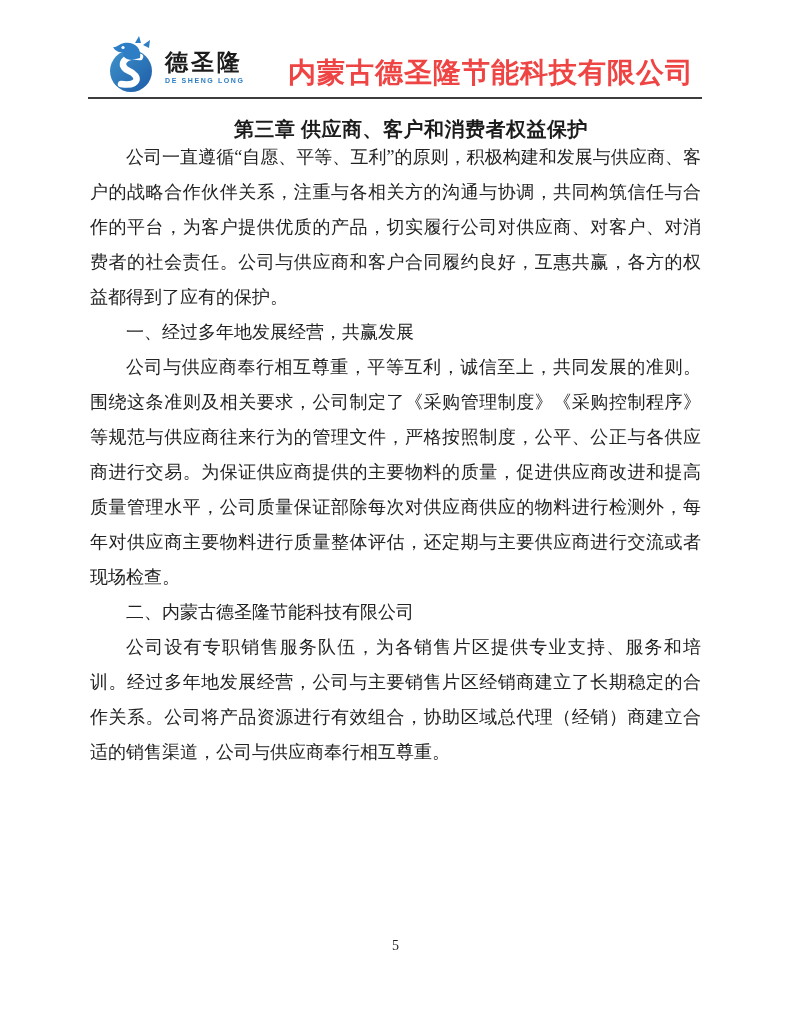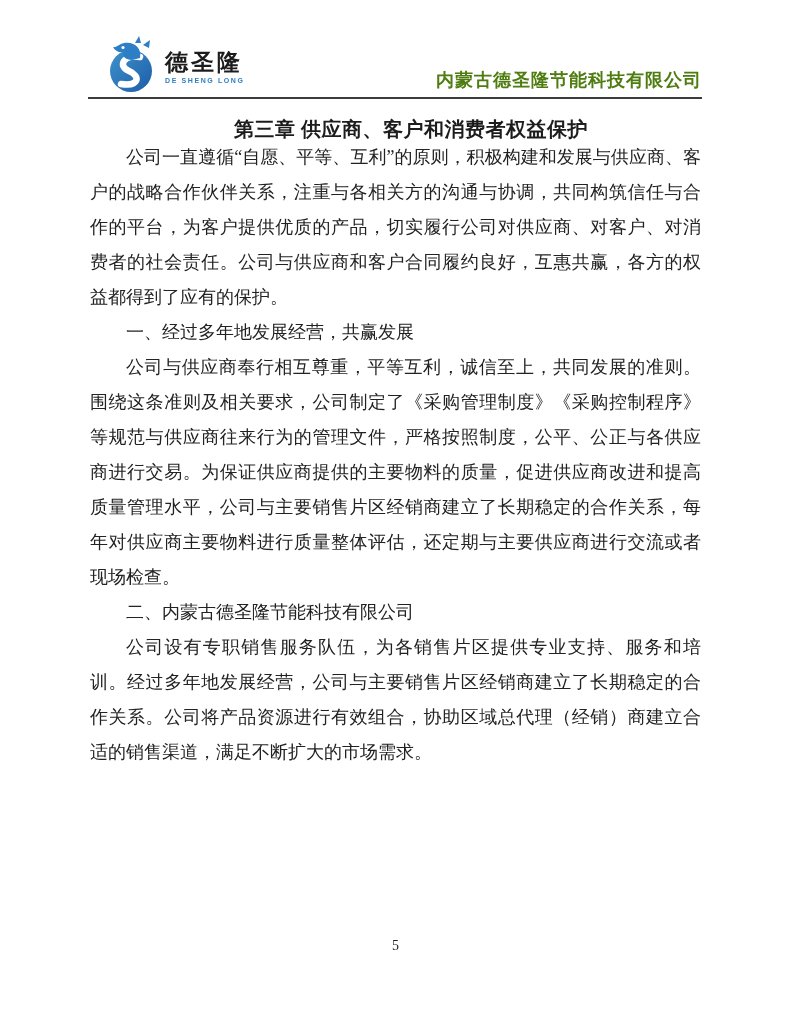--- a/index.html
+++ b/index.html
@@ -49,27 +49,27 @@
   }
   .logo-en {
     margin-top: 3px;
     font-size: 7px;
     font-weight: bold;
     letter-spacing: 1.6px;
     color: #2d7ec5;
   }
   .company-name {
     position: absolute;
-    right: 0;
+    right: 8px;
     bottom: 5px;
-    font-size: 18px;
+    font-size: 28px;
     font-weight: bold;
     letter-spacing: 1px;
     white-space: nowrap;
-    color: #4d7c0f;
+    color: #ef4444;
   }
 
   
   .doc-title {
     position: absolute;
     top: 103px;
     left: 104px;
     width: 614px;
     text-align: center;
     font-size: 20px;
@@ -134,20 +134,20 @@
       </div>
     </div>
     <div class="company-name">内蒙古德圣隆节能科技有限公司</div>
   </div>
 
   <h1 class="doc-title">第三章 供应商、客户和消费者权益保护</h1>
 
   <main class="content">
       <p class="para">公司一直遵循“自愿、平等、互利”的原则，积极构建和发展与供应商、客户的战略合作伙伴关系，注重与各相关方的沟通与协调，共同构筑信任与合作的平台，为客户提供优质的产品，切实履行公司对供应商、对客户、对消费者的社会责任。公司与供应商和客户合同履约良好，互惠共赢，各方的权益都得到了应有的保护。</p>
       <p class="para">一、经过多年地发展经营，共赢发展</p>
-      <p class="para">公司与供应商奉行相互尊重，平等互利，诚信至上，共同发展的准则。围绕这条准则及相关要求，公司制定了《采购管理制度》《采购控制程序》等规范与供应商往来行为的管理文件，严格按照制度，公平、公正与各供应商进行交易。为保证供应商提供的主要物料的质量，促进供应商改进和提高质量管理水平，公司与主要销售片区经销商建立了长期稳定的合作关系，每年对供应商主要物料进行质量整体评估，还定期与主要供应商进行交流或者现场检查。</p>
+      <p class="para">公司与供应商奉行相互尊重，平等互利，诚信至上，共同发展的准则。围绕这条准则及相关要求，公司制定了《采购管理制度》《采购控制程序》等规范与供应商往来行为的管理文件，严格按照制度，公平、公正与各供应商进行交易。为保证供应商提供的主要物料的质量，促进供应商改进和提高质量管理水平，公司质量保证部除每次对供应商供应的物料进行检测外，每年对供应商主要物料进行质量整体评估，还定期与主要供应商进行交流或者现场检查。</p>
       <p class="para">二、内蒙古德圣隆节能科技有限公司</p>
-      <p class="para">公司设有专职销售服务队伍，为各销售片区提供专业支持、服务和培训。经过多年地发展经营，公司与主要销售片区经销商建立了长期稳定的合作关系。公司将产品资源进行有效组合，协助区域总代理（经销）商建立合适的销售渠道，满足不断扩大的市场需求。</p>
+      <p class="para">公司设有专职销售服务队伍，为各销售片区提供专业支持、服务和培训。经过多年地发展经营，公司与主要销售片区经销商建立了长期稳定的合作关系。公司将产品资源进行有效组合，协助区域总代理（经销）商建立合适的销售渠道，公司与供应商奉行相互尊重。</p>
     </main>
 
   <div class="page-number">5</div>
 
 </div>
 
 </body></html>

